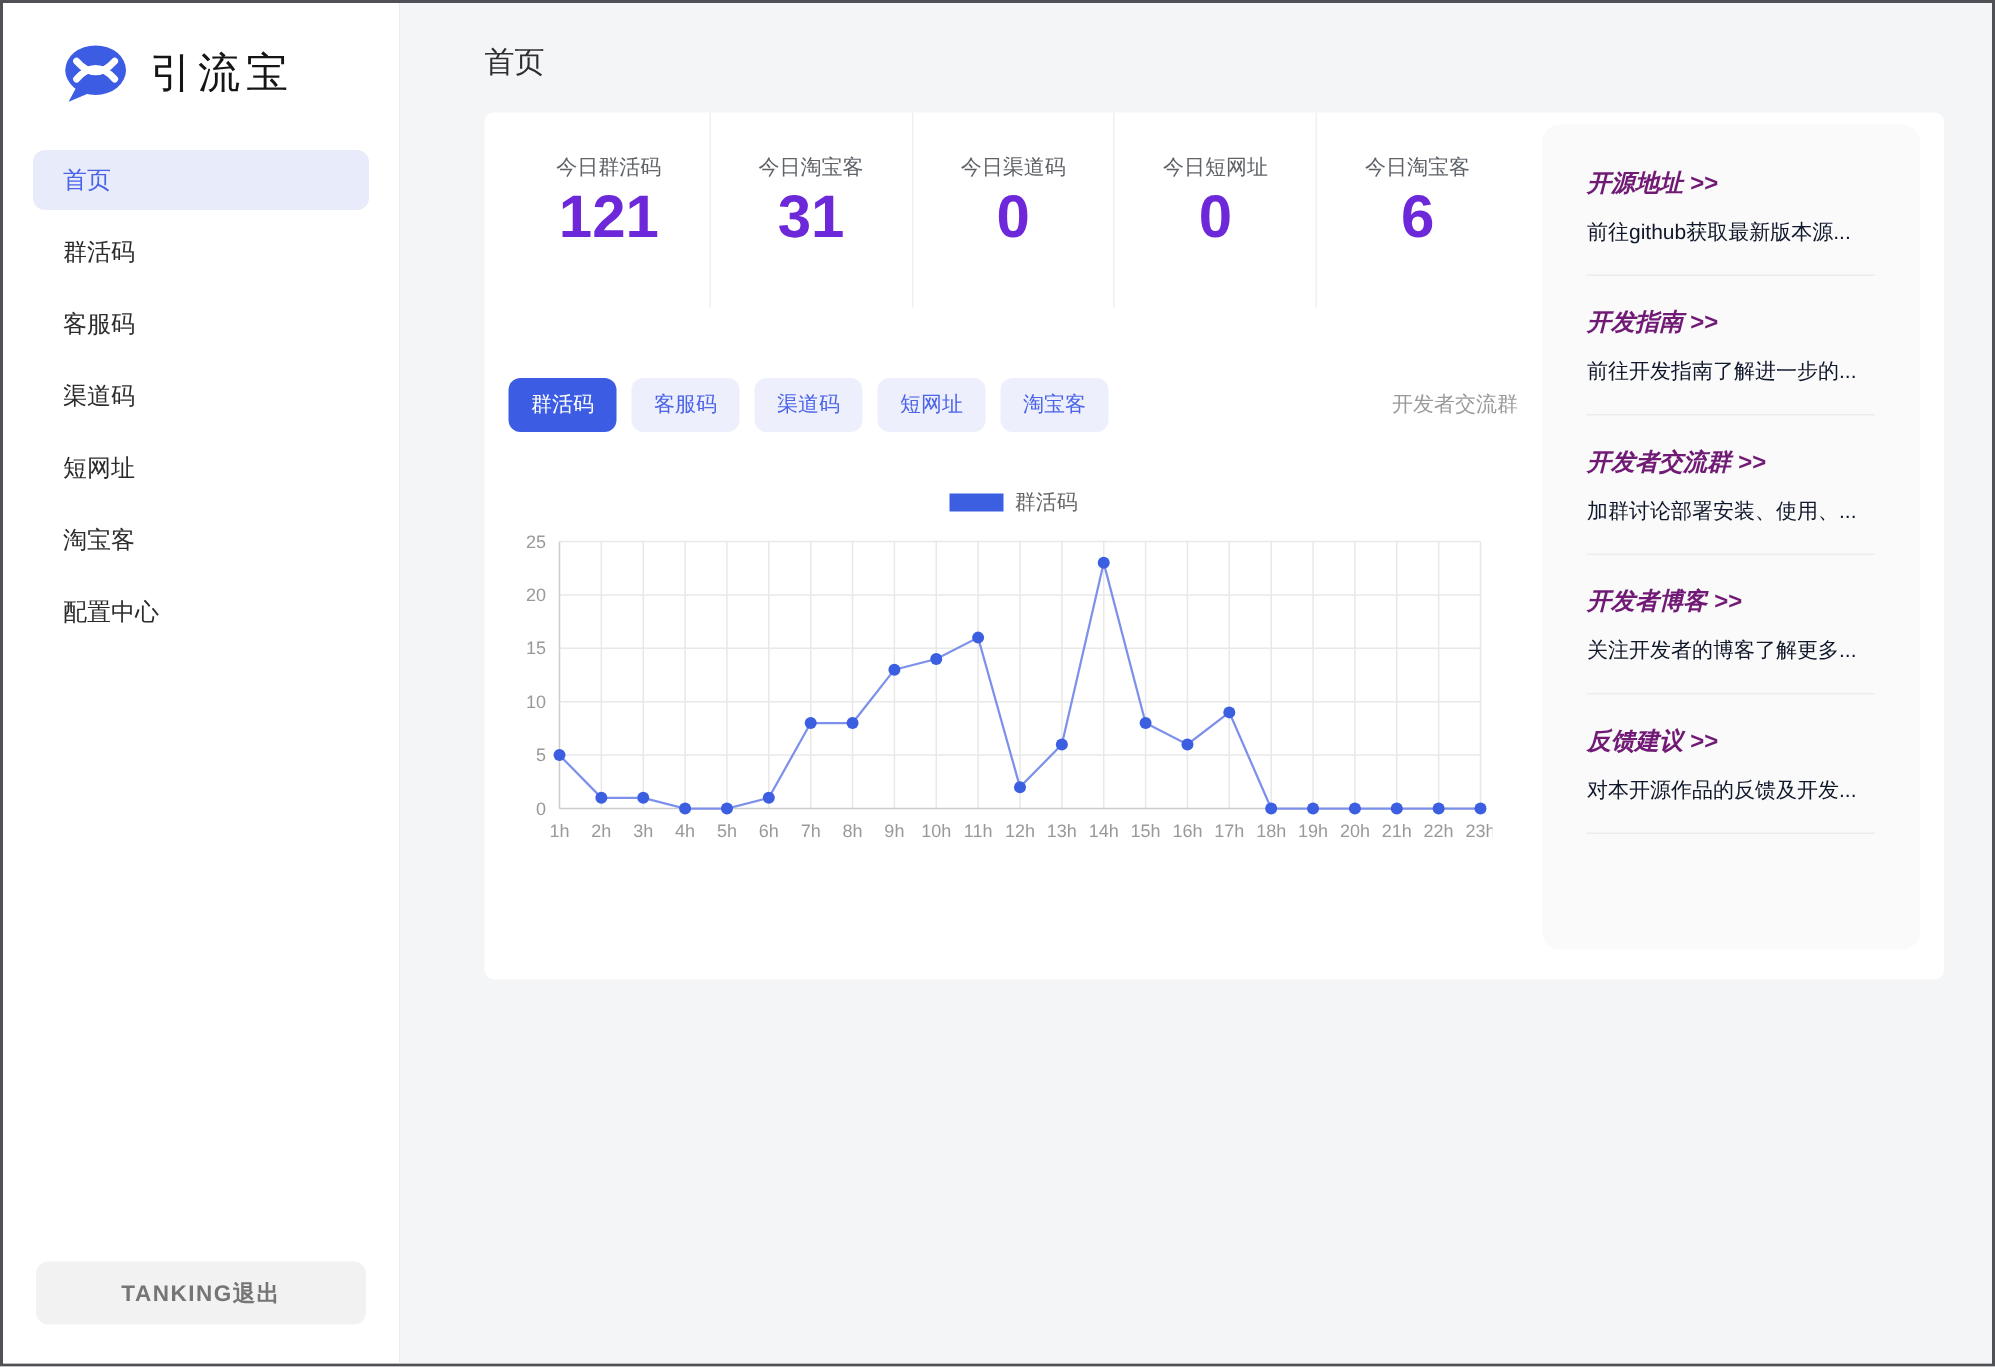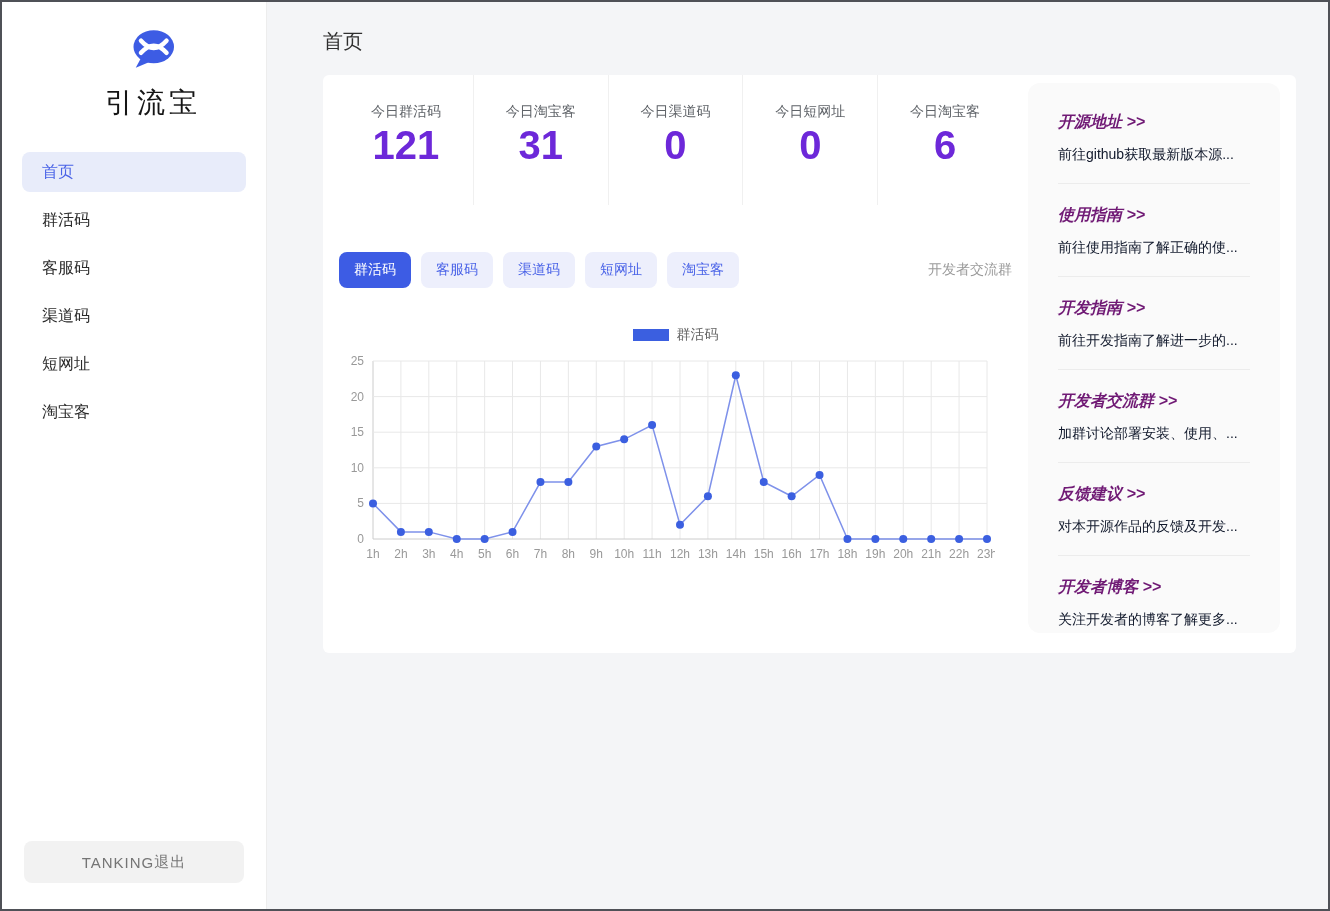--- a/index.html
+++ b/index.html
@@ -7,34 +7,34 @@
   body { font-family:"Liberation Sans","DejaVu Sans",sans-serif; }
   .window {
     width:1330px; height:911px; border:2px solid #4f5157; background:#fff;
     display:flex; overflow:hidden; position:relative;
   }
   
   .sidebar {
     width:265px; min-width:265px; background:#fff; border-right:1px solid #ededed;
     display:flex; flex-direction:column;
   }
-  .logo-row { display:flex; align-items:center; gap:14px; padding:26px 0 0 38px;flex-direction:column; }
+  .logo-row { display:flex; align-items:center; gap:14px; padding:26px 0 0 38px; }
   .logo-icon { width:46px; height:42px; flex:0 0 auto; }
   .brand-name { font-size:28px; color:#151515; letter-spacing:4px; font-weight:400; }
   .menu { list-style:none; margin-top:30px; padding:0 20px; }
   .menu li {
     height:40px; margin-bottom:8px; display:flex; align-items:center;
     padding-left:20px; font-size:16px; color:#2b2b2b; border-radius:8px; cursor:pointer;
   }
   .menu li.active { background:#e8ecfa; color:#4a63e7; }
   .sidebar-spacer { flex:1; }
   .logout-btn {
     margin:0 22px 26px; height:42px; background:#f2f2f2; border-radius:8px;
     display:flex; align-items:center; justify-content:center; 
-    font-size:15px; color:#757575; letter-spacing:1px; cursor:pointer;
+    font-size:15px; color:#757575; letter-spacing:1px; cursor:pointer;font-weight:bold;
   }
   
   .main { flex:1; background:#f4f5f7; padding:26px 32px 0 56px; overflow:hidden; }
   .page-title { font-size:20px; color:#2f2f2f; font-weight:500; }
   .card {
     margin-top:20px; background:#fff; border-radius:6px; height:578px;
     display:flex; overflow:hidden;
   }
   .left-section { flex:1; padding:0 16px; display:flex; flex-direction:column;gap:21px; }
   
@@ -96,20 +96,23 @@
           <span>客服码</span>
         </li>
       <li>
           <span>渠道码</span>
         </li>
       <li>
           <span>短网址</span>
         </li>
       <li>
           <span>淘宝客</span>
+        </li>
+      <li>
+          <span>配置中心</span>
         </li>
     </ul>
     <div class="sidebar-spacer"></div>
     <div class="logout-btn">
       <span>TANKING</span>
       <span>退出</span>
     </div>
   </aside>
 
   <main class="main">
@@ -243,35 +246,31 @@
             </svg>
         </div>
       </div>
 
       <aside class="links-panel">
         <div class="link-item">
           <div class="link-title">开源地址 &gt;&gt;</div>
           <div class="link-desc">前往github获取最新版本源...</div>
         </div>
         <div class="link-item">
-          <div class="link-title">使用指南 &gt;&gt;</div>
-          <div class="link-desc">前往使用指南了解正确的使...</div>
-        </div>
-        <div class="link-item">
           <div class="link-title">开发指南 &gt;&gt;</div>
           <div class="link-desc">前往开发指南了解进一步的...</div>
         </div>
         <div class="link-item">
           <div class="link-title">开发者交流群 &gt;&gt;</div>
           <div class="link-desc">加群讨论部署安装、使用、...</div>
         </div>
         <div class="link-item">
+          <div class="link-title">开发者博客 &gt;&gt;</div>
+          <div class="link-desc">关注开发者的博客了解更多...</div>
+        </div>
+        <div class="link-item">
           <div class="link-title">反馈建议 &gt;&gt;</div>
           <div class="link-desc">对本开源作品的反馈及开发...</div>
-        </div>
-        <div class="link-item">
-          <div class="link-title">开发者博客 &gt;&gt;</div>
-          <div class="link-desc">关注开发者的博客了解更多...</div>
         </div>
       </aside>
     </div>
   </main>
 </div>
 
 </body></html>

